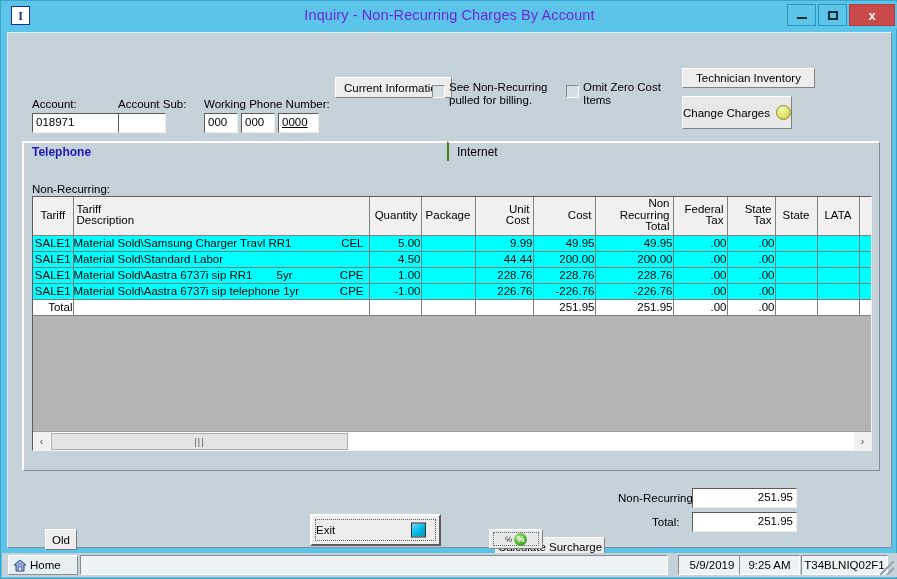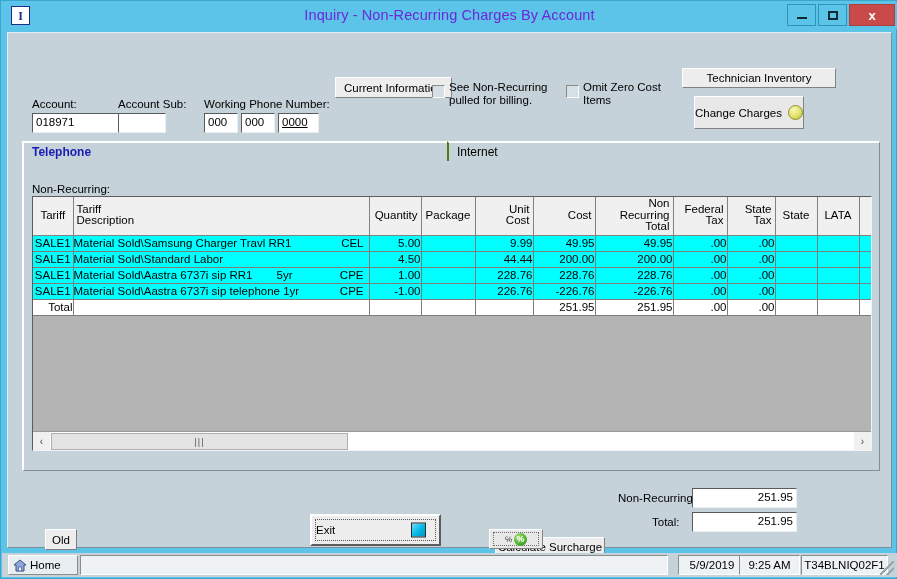--- a/index.html
+++ b/index.html
@@ -331,23 +331,23 @@
     <div class="wbtn" id="btn-max">
         <i class="glyph-max"></i>
       </div>
     <div class="wbtn" id="btn-close">x</div>
   </div>
 
   <div id="client">
 
     <div class="btn flat" style="left:327px; top:44px; width:117px; height:21px;">Current Information</div>
 
-    <div class="btn flat" style="left:674px; top:35px; width:154px; height:20px;">Technician Inventory</div>
-
-    <div class="btn" style="left:674px; top:63px; width:110px; height:33px;margin-left:12px;">
+    <div class="btn flat" style="left:674px; top:35px; width:133px; height:20px;">Technician Inventory</div>
+
+    <div class="btn" style="left:674px; top:63px; width:110px; height:33px;">
       <span>Change Charges</span>
       <span class="yellow-ball"></span>
     </div>
 
     <div class="fld-label" style="left:24px; top:65px;">Account:</div>
     <div class="txtbox" style="left:24px; top:80px; width:93px; height:20px;">018971</div>
 
     <div class="fld-label" style="left:110px; top:65px;">Account Sub:</div>
     <div class="txtbox" style="left:110px; top:80px; width:48px; height:20px;"></div>
 

